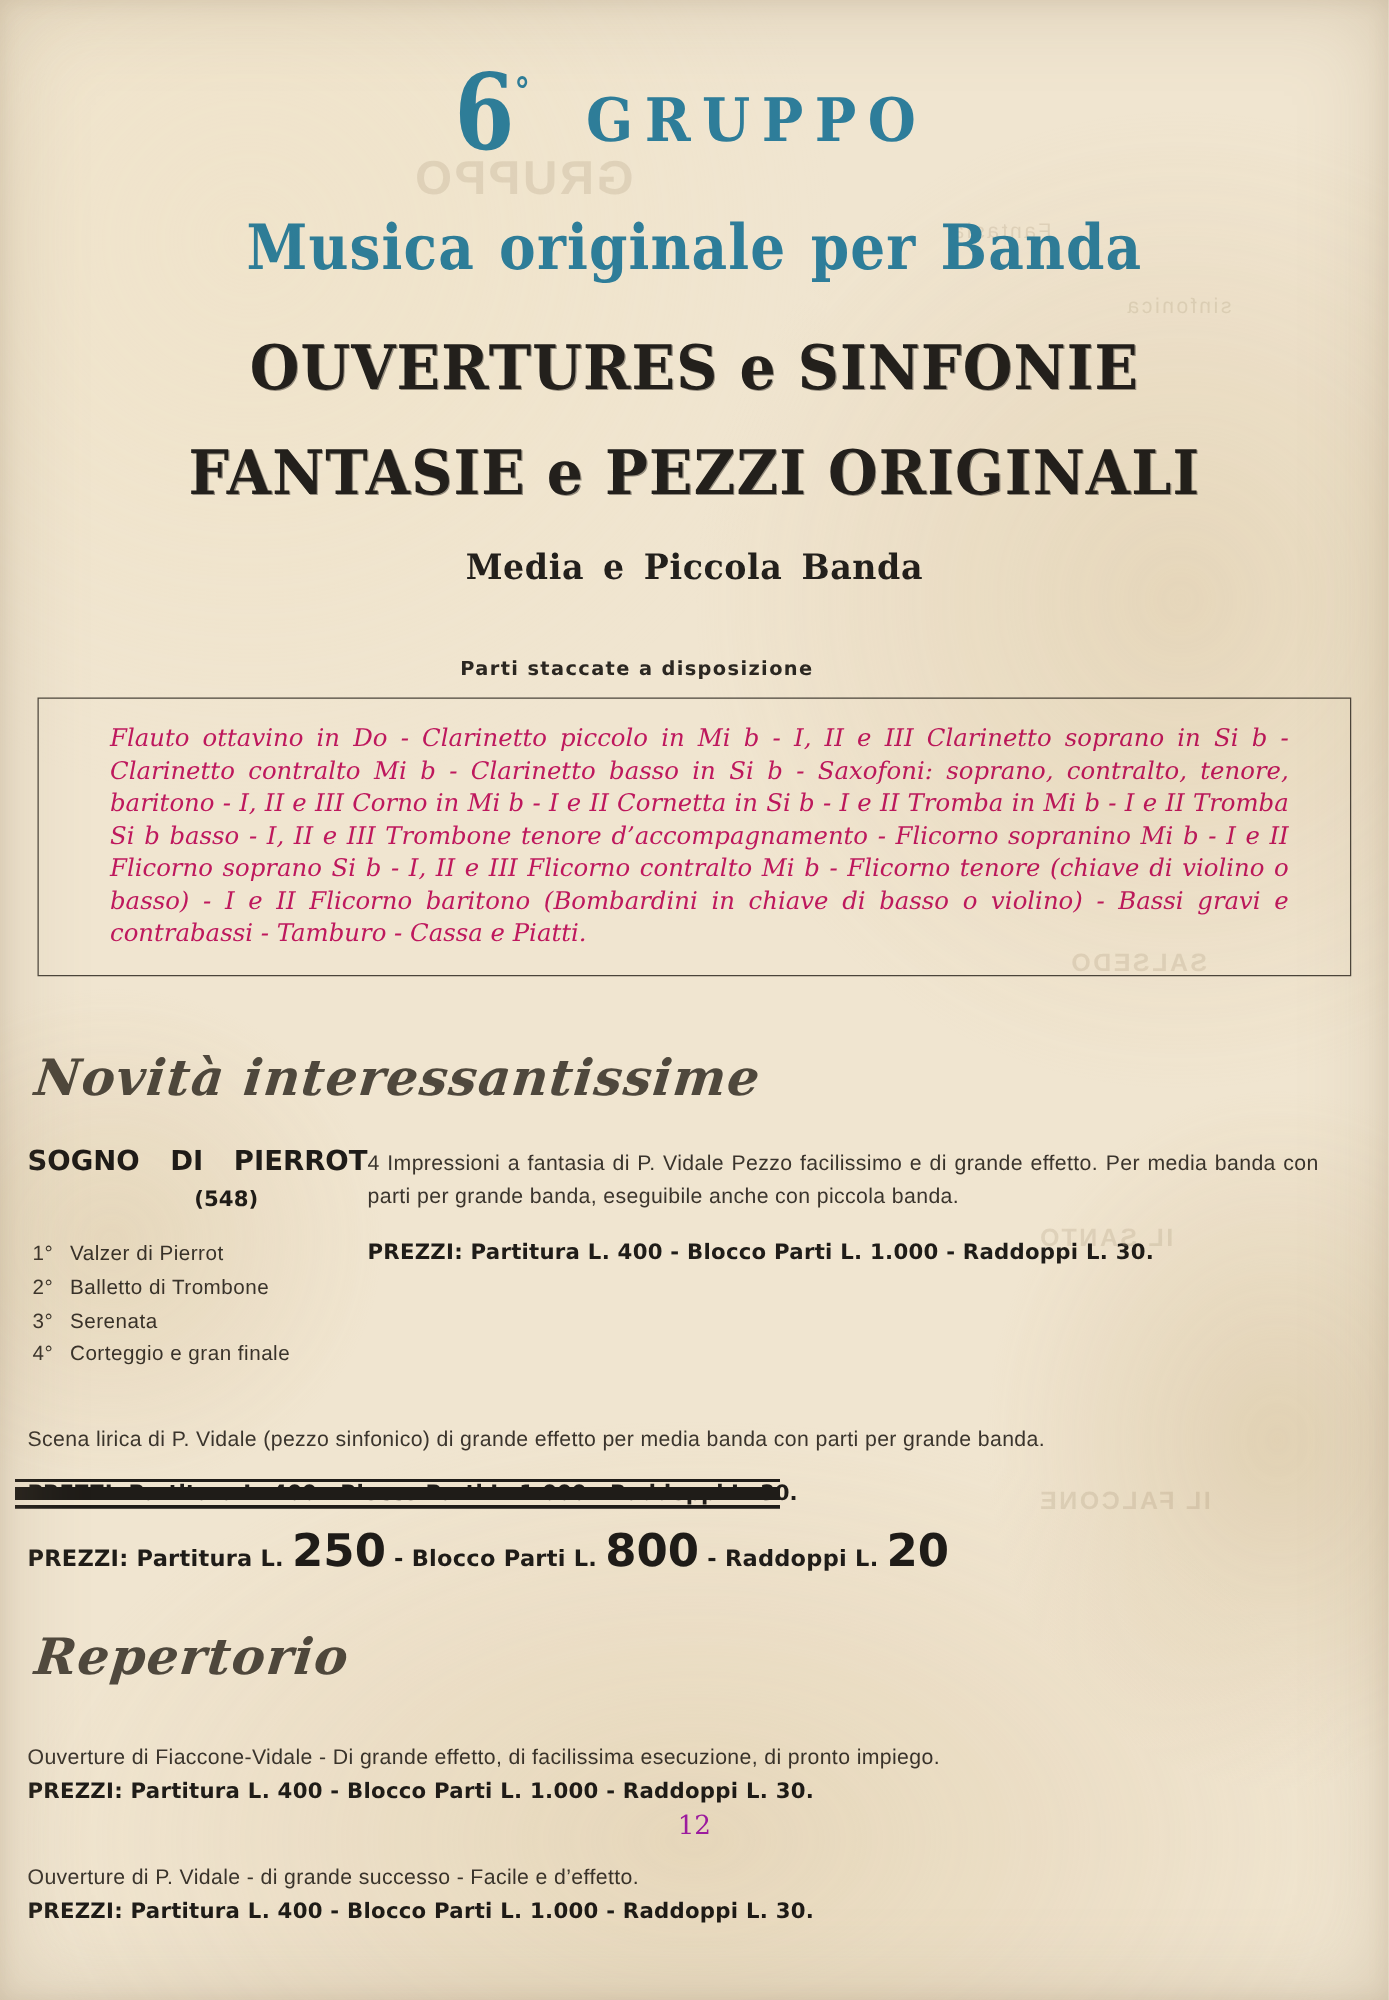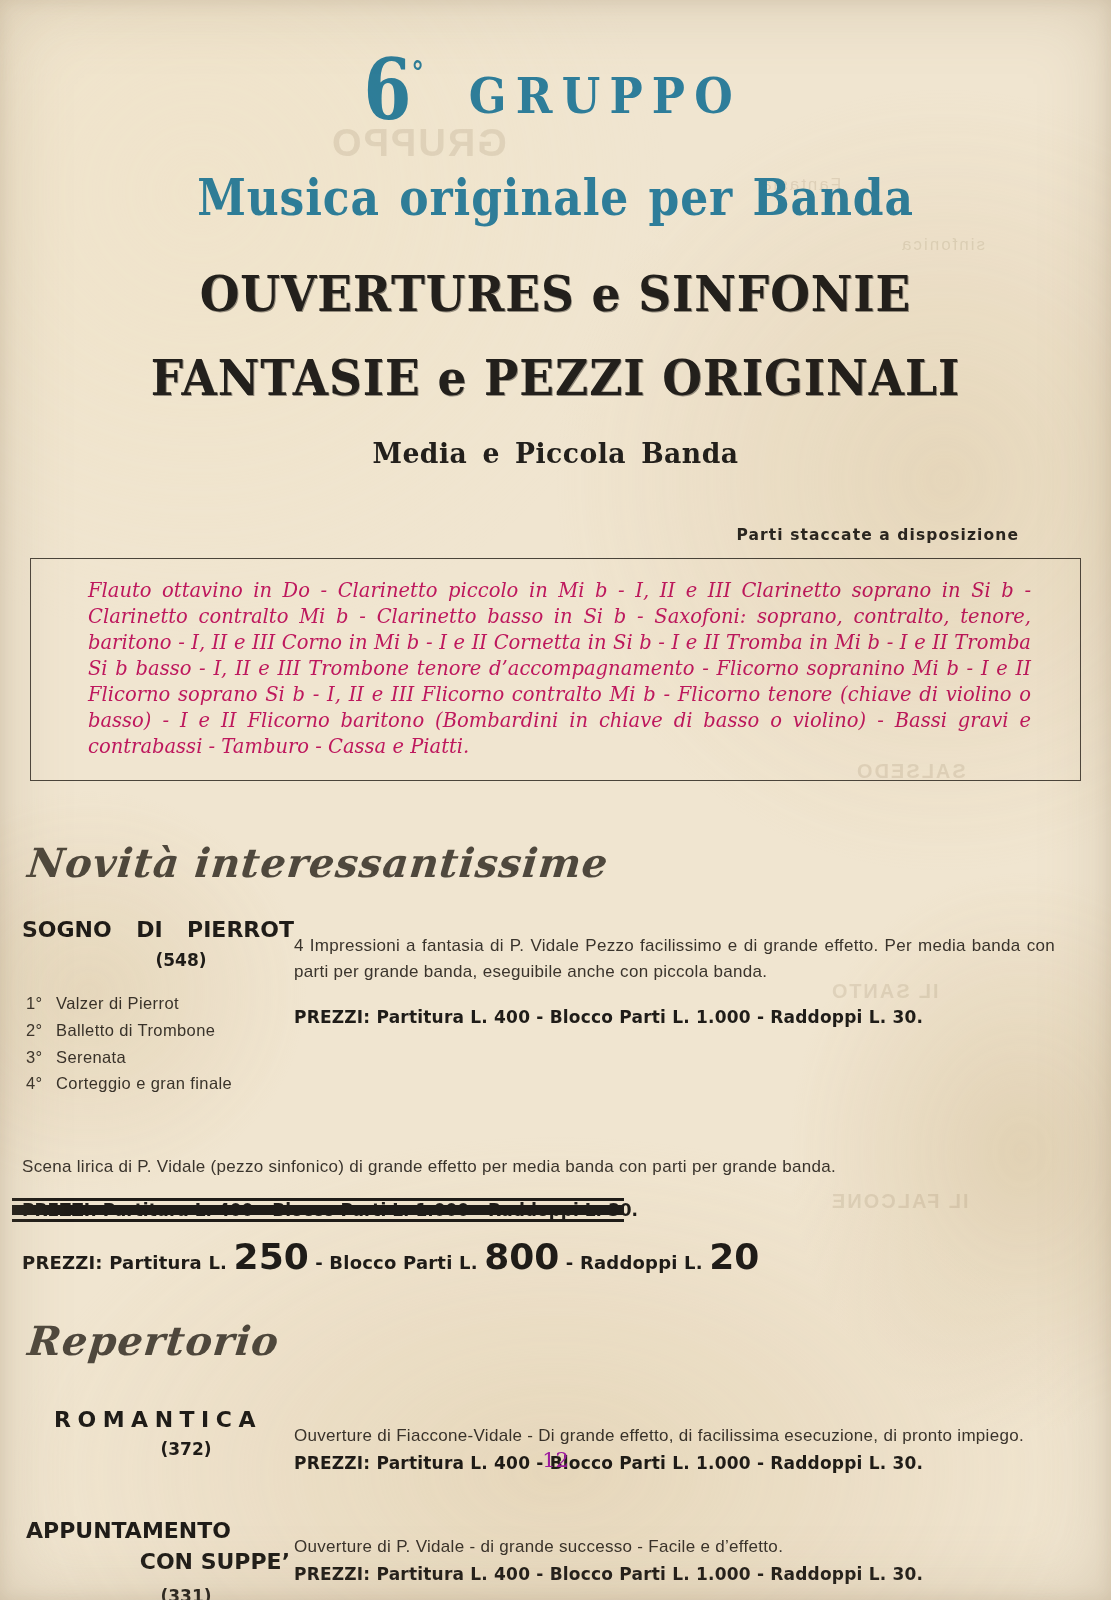--- a/index.html
+++ b/index.html
@@ -99,21 +99,21 @@
     font-weight:bold;
     font-size:28px;
     color:#23201c;
     letter-spacing:.5px;
     margin-top:30px;
     transform:scaleX(.95);
   }
   .title-sub .w{display:inline-block;margin:0 8px;}
 
   .parti-line{
-    text-align:right;
+    text-align:center;
     font-family:"DejaVu Sans", sans-serif;
     font-weight:bold;
     font-size:15.5px;
     letter-spacing:1.1px;
     color:#2b2721;
     margin:56px 92px 0 0;
   }
 
   
   .instr-box{
@@ -154,21 +154,21 @@
   
   .entry{
     display:flex;
     margin:30px 0 0 0;
     padding:0 56px 0 22px;
   }
   .entry .left{
     width:272px;flex:0 0 272px;
     padding-top:2px;
   }
-  .entry .right{flex:1;padding-top:2px;margin-top:15px;}
+  .entry .right{flex:1;padding-top:2px;}
 
   .ttl{
     font-family:"DejaVu Sans", sans-serif;
     font-weight:bold;
     font-size:22px;
     color:#1f1c18;
     line-height:1.12;
     text-align:center;
     letter-spacing:0;
   }
@@ -352,36 +352,27 @@
         <span class="big">20</span>
       </div>
     </div>
   </div>
 
   <div class="script-wrap rep">
     <span class="script-head">Repertorio</span>
   </div>
 
   <div class="entry" style="margin-top:42px;">
-    <div class="left">
-      <div class="ttl spaced2">ROMANTICA</div>
-      <div class="code ind2">(372)</div>
-    </div>
     <div class="right">
       <div class="desc">Ouverture di Fiaccone-Vidale - Di grande effetto, di facilissima esecuzione, di pronto impiego.</div>
       <div class="prices tight">PREZZI: Partitura L. 400 - Blocco Parti L. 1.000 - Raddoppi L. 30.</div>
     </div>
   </div>
 
   <div class="entry" style="margin-top:44px;">
-    <div class="left">
-      <div class="ttl right-al" style="text-align:left;padding-left:4px;">APPUNTAMENTO</div>
-      <div class="ttl right-al" style="margin-top:7px;padding-right:4px;">CON SUPPE’</div>
-      <div class="code ind2" style="margin-top:11px;">(331)</div>
-    </div>
     <div class="right">
       <div class="desc nj">Ouverture di P. Vidale -  di grande successo - Facile e d’effetto.</div>
       <div class="prices tight" style="margin-top:5px;">PREZZI: Partitura L. 400 - Blocco Parti L. 1.000 - Raddoppi L. 30.</div>
     </div>
   </div>
 
   <div class="pagenum">12</div>
 
 </div>
 

